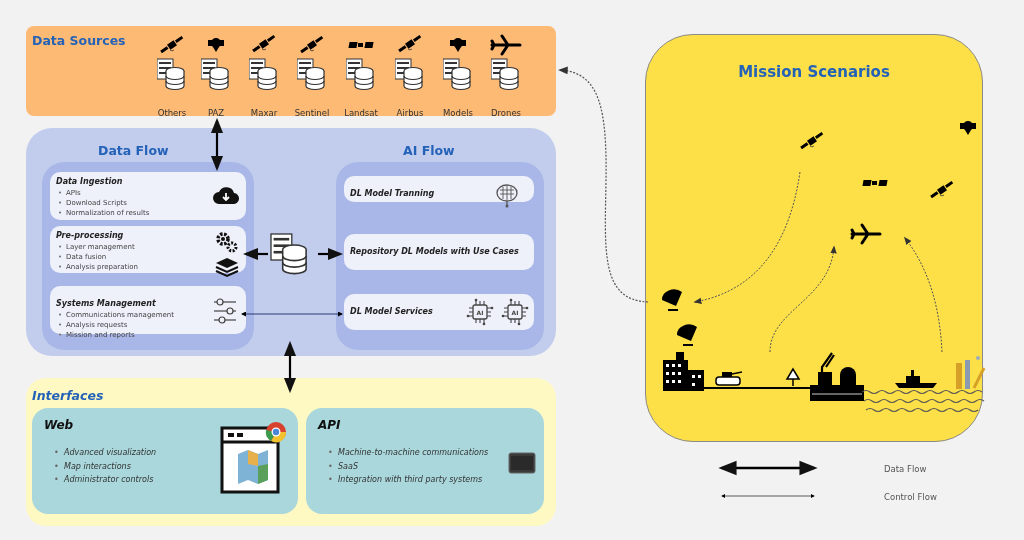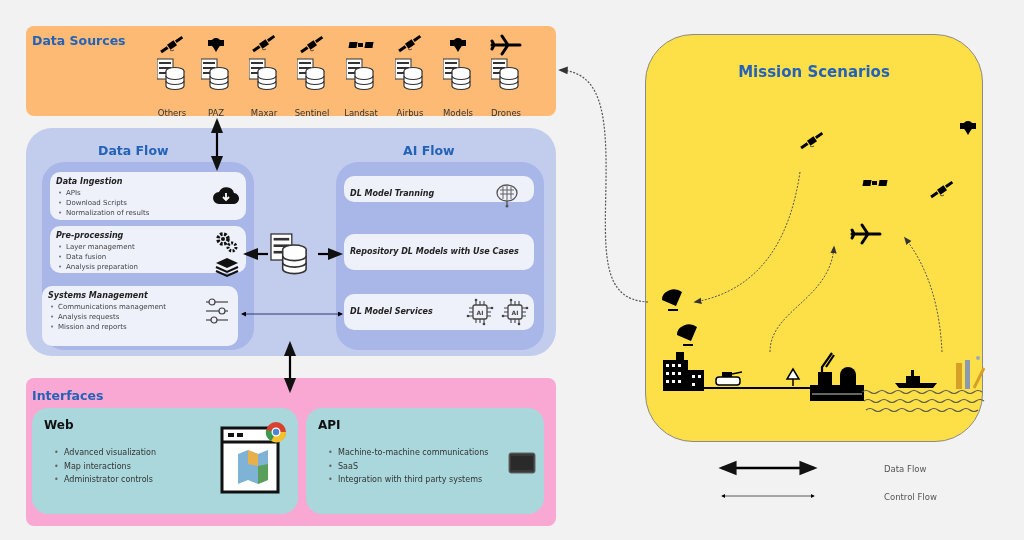--- a/index.html
+++ b/index.html
@@ -23,21 +23,21 @@
   #df-box { left: 16px; top: 34px; width: 212px; height: 188px; background: #a8b7e8; border-radius: 22px; }
   #ai-box { left: 310px; top: 34px; width: 208px; height: 188px; background: #a8b7e8; border-radius: 22px; }
   .card { position: absolute; background: #eef0fa; border-radius: 10px; }
   .card .ct { font-size: 8px; font-weight: bold; font-style: italic; color: #222; font-family: "DejaVu Sans", sans-serif; }
   .card ul { list-style: none; margin-top: 2px; }
   .card li { font-size: 7px; color: #444; line-height: 10px; padding-left: 10px; position: relative; font-family: "DejaVu Sans", sans-serif; }
   .card li::before { content: "•"; position: absolute; left: 2px; color: #777; }
   .card .ico { position: absolute; }
 
   
-  #if { left: 26px; top: 378px; width: 530px; height: 148px; background: #f9a8d4; border-radius: 8px; }
+  #if { left: 26px; top: 378px; width: 530px; height: 148px; background: #fef9c3; border-radius: 20px; font-style: italic; }
   #if .hdr { left: 6px; top: 10px; font-size: 12.5px; }
   .ifc { position: absolute; top: 30px; height: 106px; background: #a9d7db; border-radius: 16px; }
   .ifc .h { position: absolute; left: 12px; top: 10px; font-weight: bold; font-size: 12px; color: #111; font-family: "DejaVu Sans", sans-serif; }
   .ifc ul { position: absolute; left: 22px; top: 38px; list-style: none; }
   .ifc li { font-size: 8px; color: #333; line-height: 13.5px; padding-left: 10px; position: relative; font-family: "DejaVu Sans", sans-serif; }
   .ifc li::before { content: "•"; position: absolute; left: 0; color: #666; }
 
   
   #ms { left: 645px; top: 34px; width: 338px; height: 408px; background: #fde047; border: 1.5px solid #8a8a8a; border-radius: 48px; }
   #ms .hdr { left: 0; right: 0; top: 28px; text-align: center; font-size: 15px; }
@@ -235,21 +235,21 @@
       <svg class="ico" style="left:164px;top:4px" width="26" height="24">
         <circle cx="9" cy="9" r="5" fill="none" stroke="#111" stroke-width="3.5" stroke-dasharray="2.5 1.5"></circle>
         <circle cx="9" cy="9" r="2" fill="#111"></circle>
         <circle cx="18" cy="17" r="4" fill="none" stroke="#111" stroke-width="3" stroke-dasharray="2 1.5"></circle>
       </svg>
       <svg class="ico" style="left:164px;top:30px" width="26" height="22">
         <path d="M13,2 L24,7 L13,12 L2,7 z" fill="#111"></path>
         <path d="M2,11 L13,16 L24,11 M2,15 L13,20 L24,15" fill="none" stroke="#111" stroke-width="2"></path>
       </svg>
     </div>
-    <div class="card" style="left:0;top:124px;width:196px;height:60px;padding:5px 6px">
+    <div class="card" style="left:8px;top:124px;width:196px;height:48px;padding:13px 6px">
       <div class="ct">Systems Management</div>
       <ul>
         <li>Communications management</li>
         <li>Analysis requests</li>
         <li>Mission and reports</li>
       </ul>
       <svg class="ico" style="left:162px;top:10px" width="26" height="30">
         <g stroke="#444" stroke-width="1.2" fill="#eef0fa">
           <line x1="2" y1="6" x2="24" y2="6"></line>
             <circle cx="8" cy="6" r="3"></circle>

